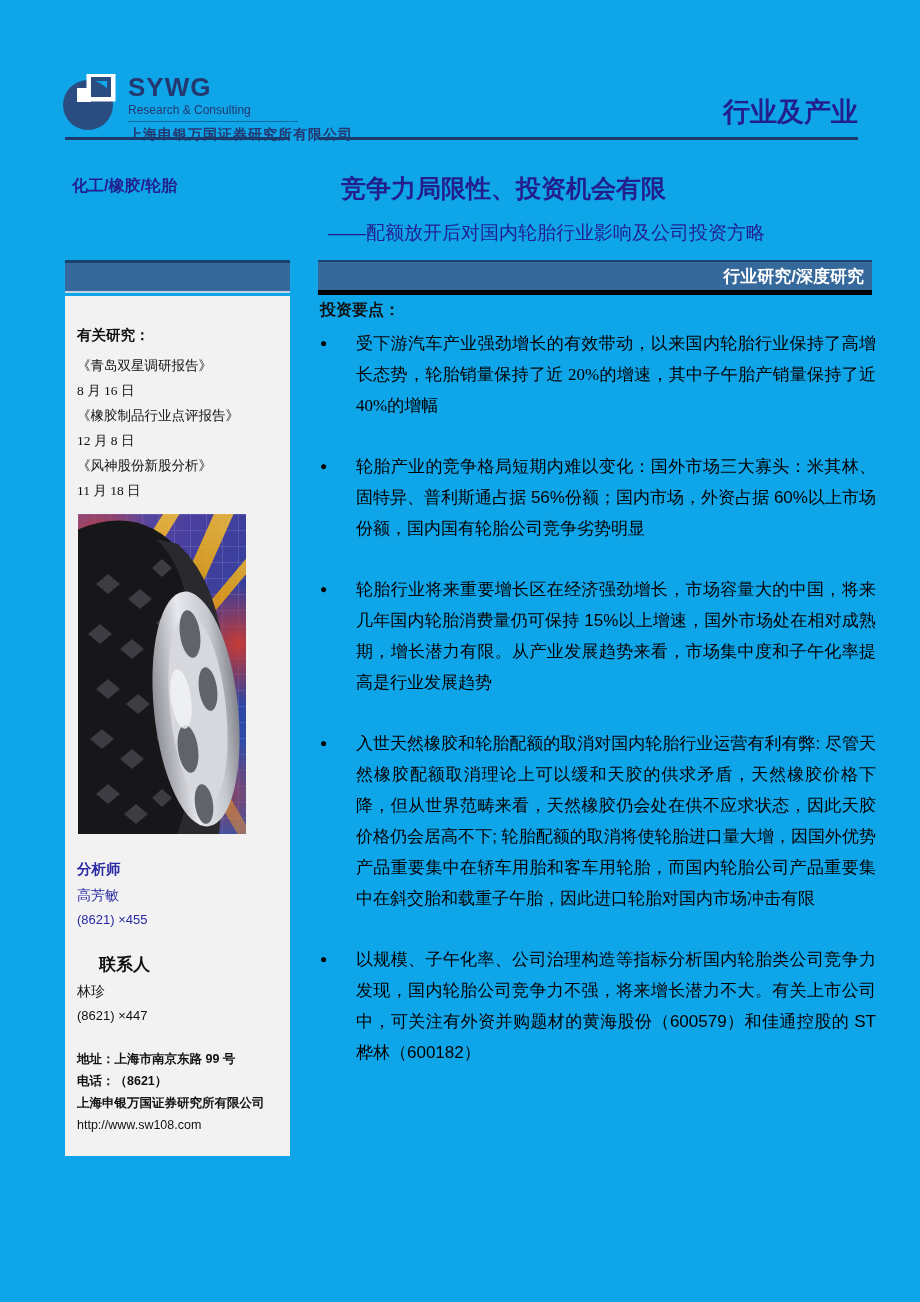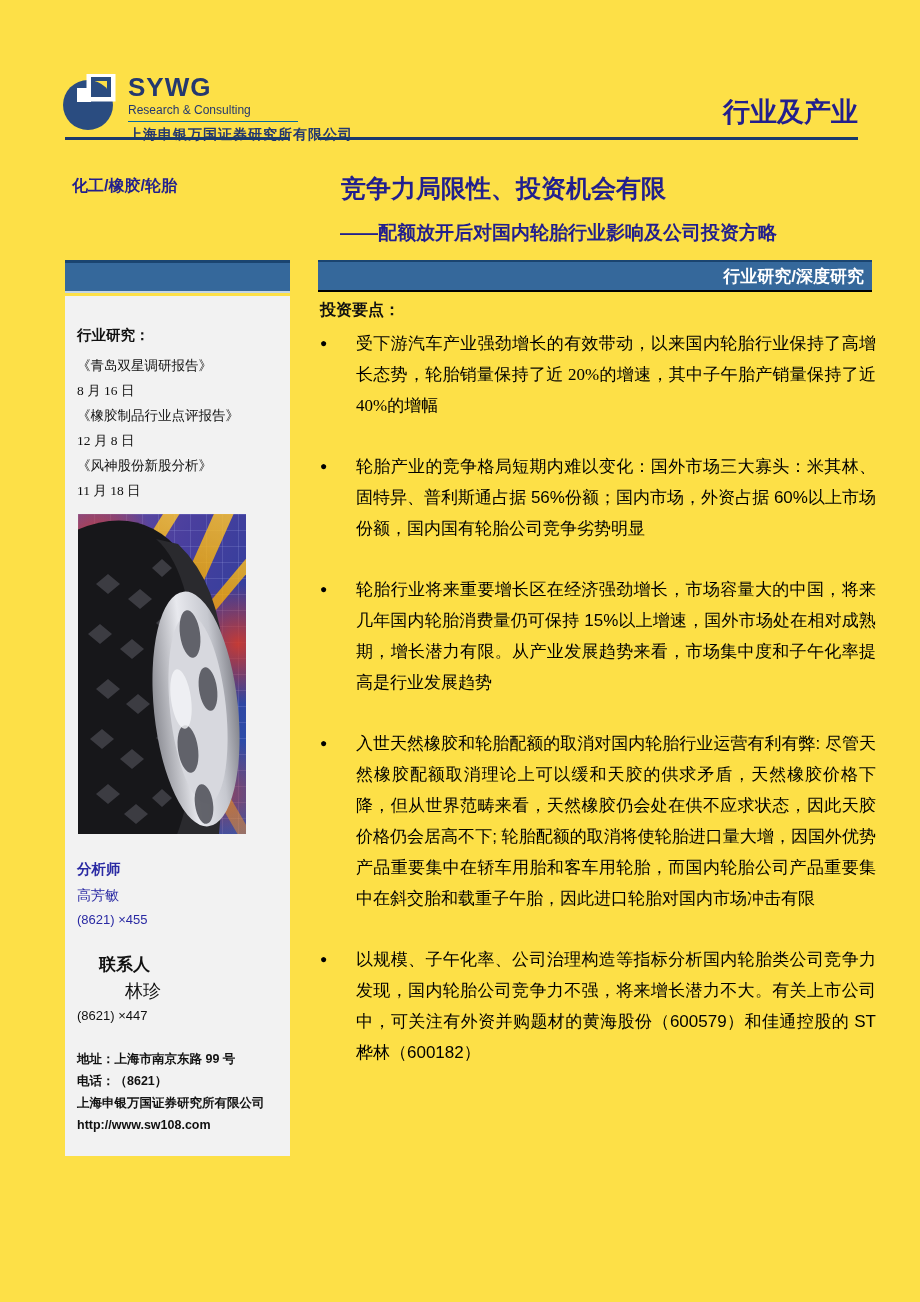--- a/index.html
+++ b/index.html
@@ -1,54 +1,54 @@
 <!DOCTYPE html>
 <html><head>
 <meta charset="utf-8">
 <style>
   html,body{margin:0;padding:0;background:#ffffff;}
   #page{
-    position:relative;width:920px;height:1302px;background:#fde047;
+    position:relative;width:920px;height:1302px;background:#0ea5e9;
     font-family:"Liberation Sans","DejaVu Sans",sans-serif;color:#111;overflow:hidden;
   }
   
   .logo-block{position:absolute;left:62px;top:74px;display:flex;align-items:flex-start;}
   .logo-icon{width:56px;height:58px;flex:0 0 56px;}
   .logo-text{margin-left:10px;}
   .logo-acronym{font-size:26px;font-weight:bold;color:#24386f;line-height:26px;letter-spacing:1px;}
   .logo-sub{font-size:12px;color:#24386f;line-height:15px;border-bottom:1px solid #0369a1;padding-bottom:3px;display:inline-block;min-width:170px;}
   .logo-company{font-size:14px;font-weight:bold;color:#24386f;margin-top:4px;letter-spacing:1px;}
   .rule-left{position:absolute;left:65px;top:137px;width:225px;height:3px;background:#1c3a6b;}
   .rule-right{position:absolute;left:318px;top:137px;width:540px;height:3px;background:#1c3a6b;}
   .header-right{position:absolute;top:94px;right:62px;font-size:27px;font-weight:bold;color:#221f8d;}
   .sector-label{position:absolute;left:72px;top:176px;font-size:16px;font-weight:bold;color:#221f8d;text-align:center;}
   .doc-title{position:absolute;left:341px;top:172px;font-size:25px;font-weight:bold;color:#221f8d;}
-  .doc-subtitle{position:absolute;left:340px;top:220px;width:520px;font-size:19px;font-weight:bold;color:#221f8d;}
+  .doc-subtitle{position:absolute;left:328px;top:220px;width:520px;font-size:19px;font-weight:normal;color:#221f8d;}
   
   .bar{background:#35689b;height:28px;position:absolute;top:260px;}
   .bar-left{left:65px;width:225px;border-top:3px solid #1a4470;border-bottom:2px solid #c2d4e6;}
-  .bar-right{left:318px;width:554px;border-top:2px solid #1a4470;border-bottom:2px solid #000000;
+  .bar-right{left:318px;width:554px;border-top:2px solid #1a4470;border-bottom:5px solid #000000;
     display:flex;align-items:center;justify-content:flex-end;}
   .bar-right .bar-label{color:#ffffff;font-size:17px;font-weight:bold;padding-right:8px;}
   
   .sidebar{position:absolute;left:65px;top:296px;width:225px;height:860px;background:#f2f2f2;}
   .related{position:absolute;left:12px;top:30px;width:205px;}
   .related-heading{font-size:14.5px;font-weight:bold;color:#111;margin-bottom:8px;}
   .related-line{font-family:"Liberation Serif","DejaVu Serif",serif;font-size:13.5px;line-height:25px;color:#111;}
   .tire-wrap{position:absolute;left:13px;top:218px;width:168px;height:320px;}
   .analyst-block{position:absolute;left:12px;top:560px;color:#2929a3;}
   .analyst-heading{font-size:14.5px;font-weight:bold;line-height:26px;}
   .analyst-name{font-size:14px;line-height:26px;}
   .analyst-phone{font-size:13px;line-height:24px;}
   .contact-block{position:absolute;left:12px;top:656px;color:#111;}
   .contact-heading{font-size:17px;font-weight:bold;line-height:26px;margin-left:22px;}
-  .contact-name{font-size:18px;line-height:26px;margin-left:48px;}
+  .contact-name{font-size:14px;line-height:26px;}
   .contact-phone{font-size:13px;line-height:24px;}
   .address-block{position:absolute;left:12px;top:752px;font-size:12.5px;font-weight:bold;line-height:22px;color:#111;}
-  .address-block .site{font-weight:bold;color:#111;text-decoration:none;}
+  .address-block .site{font-weight:normal;color:#111;text-decoration:none;}
   
   .main-heading{position:absolute;left:320px;top:300px;font-size:16px;font-weight:bold;color:#111;}
   .bullets{position:absolute;left:320px;top:328px;width:556px;}
   .bullet{display:flex;margin-bottom:30px;}
   .bullet .marker{flex:0 0 36px;font-size:12px;color:#000;padding-top:8px;}
   .bullet .btext{flex:1;font-size:17px;line-height:31px;text-align:justify;color:#000;}
   .bullet.serif .btext{font-family:"Liberation Serif","DejaVu Serif",serif;}
 </style>
 </head>
 <body>
@@ -78,21 +78,21 @@
   <div class="doc-subtitle">——配额放开后对国内轮胎行业影响及公司投资方略</div>
 
   <div class="bar bar-left"></div>
   <div class="bar bar-right">
     <span class="bar-label">行业研究/深度研究</span>
   </div>
 
   <div class="sidebar">
 
     <div class="related">
-      <div class="related-heading">行业研究：</div>
+      <div class="related-heading">有关研究：</div>
       <div class="related-line">《青岛双星调研报告》</div>
       <div class="related-line">8 月 16 日</div>
       <div class="related-line">《橡胶制品行业点评报告》</div>
       <div class="related-line">12 月 8 日</div>
       <div class="related-line">《风神股份新股分析》</div>
       <div class="related-line">11 月 18 日</div>
     </div>
 
     <div class="tire-wrap">
       <svg width="168" height="320" viewBox="0 0 168 320" xmlns="http://www.w3.org/2000/svg">

